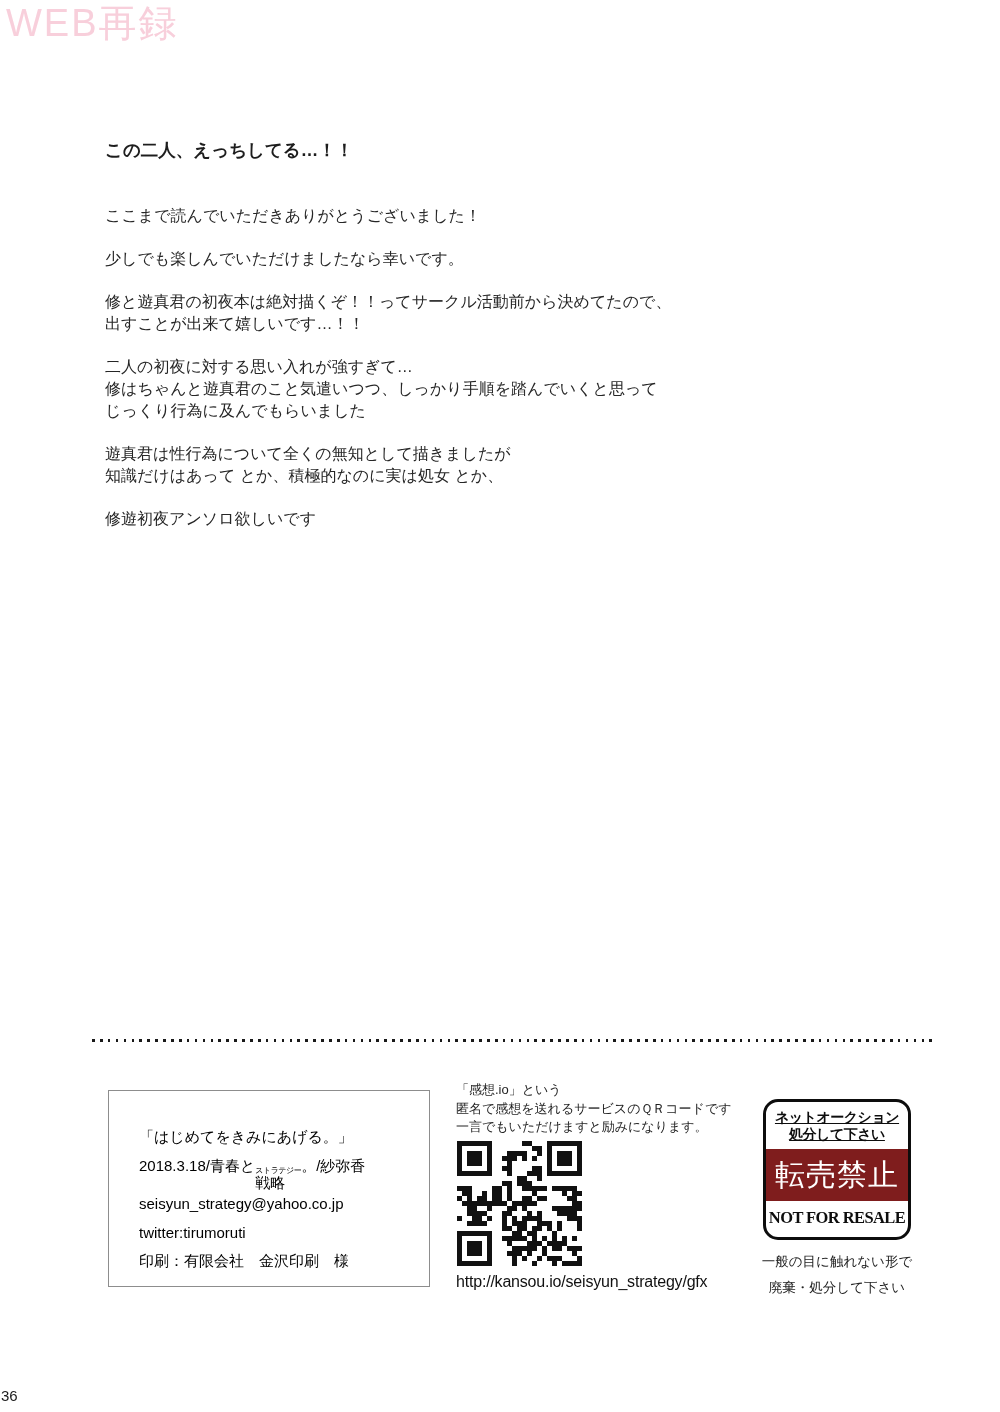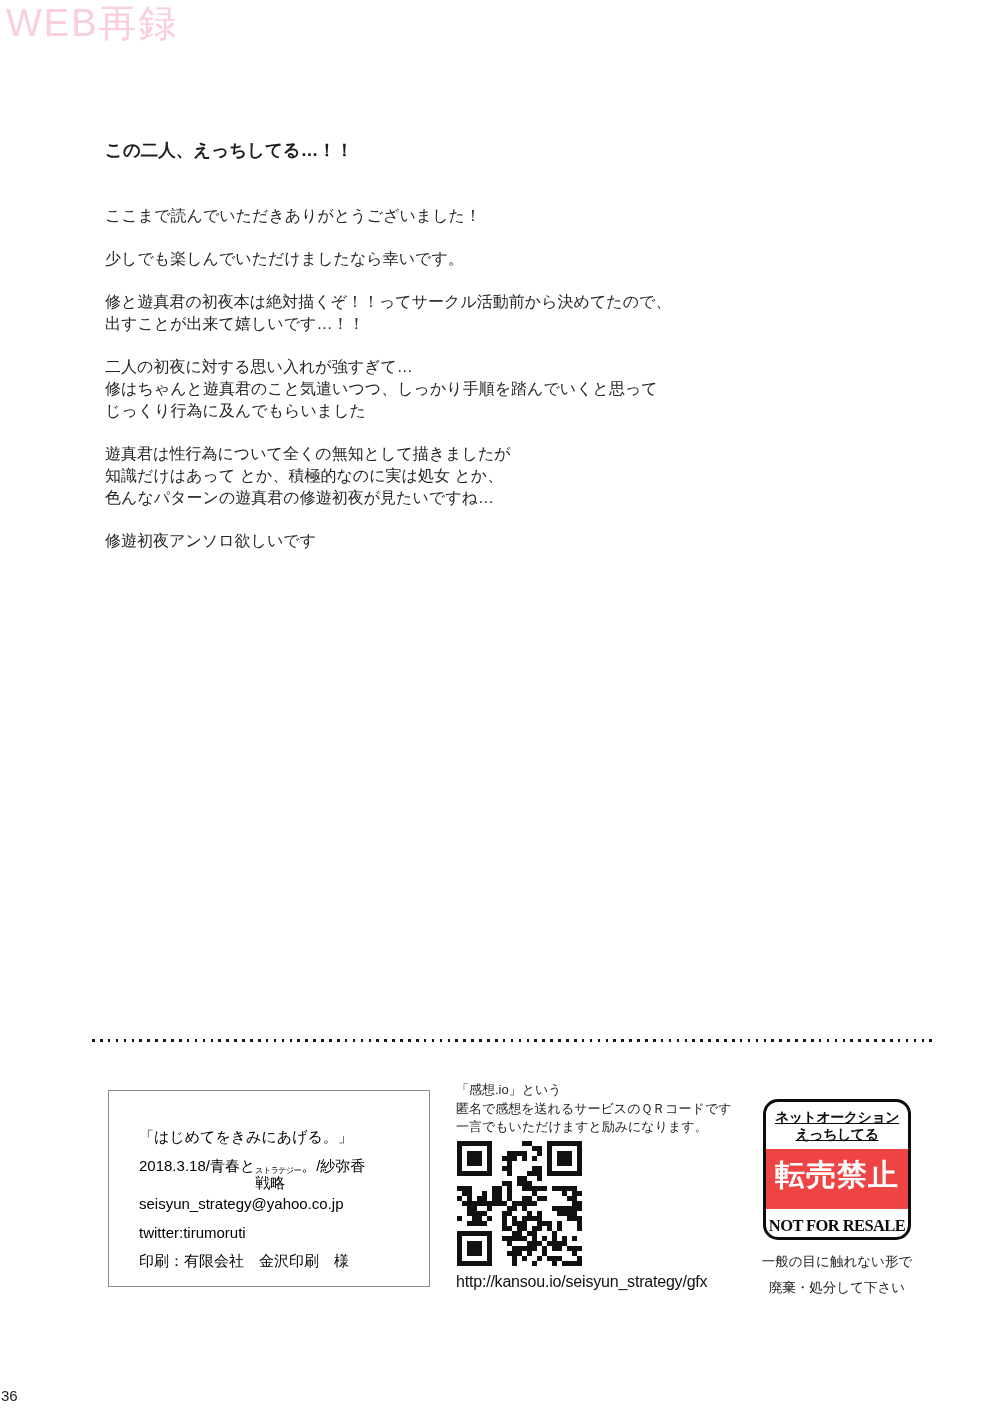--- a/index.html
+++ b/index.html
@@ -117,25 +117,25 @@
     font-size: 14px;
     font-weight: bold;
     line-height: 16.5px;
     letter-spacing: -0.5px;
     color: #0d0d0d;
     white-space: nowrap;
     text-decoration: underline;
   }
   .stamp-banner {
     margin-top: 7px;
-    height: 60px;
-    background: #ef4444;
+    height: 52px;
+    background: #7f1d1d;
     color: #ffffff;
     font-size: 30px;
-    font-weight: bold;
+    font-weight: normal;
     line-height: 52px;
     letter-spacing: 1px;
     white-space: nowrap;
   }
   .stamp-english {
     margin-top: 7px;
     font-family: "Liberation Serif", "DejaVu Serif", serif;
     font-weight: bold;
     font-size: 17px;
     letter-spacing: -0.6px;
@@ -180,21 +180,20 @@
     <span>出すことが出来て嬉しいです…！！</span>
   </p>
   <p>
     <span>二人の初夜に対する思い入れが強すぎて…</span><br>
     <span>修はちゃんと遊真君のこと気遣いつつ、しっかり手順を踏んでいくと思って</span><br>
     <span>じっくり行為に及んでもらいました</span>
   </p>
   <p>
     <span>遊真君は性行為について全くの無知として描きましたが</span><br>
     <span>知識だけはあって とか、積極的なのに実は処女 とか、</span><br>
-    <span>色んなパターンの遊真君の修遊初夜が見たいですね…</span>
   </p>
   <p>
     <span>修遊初夜アンソロ欲しいです</span>
   </p>
 </div>
 
 <div class="dotted-divider"></div>
 
 <div class="colophon">
   <div>「はじめてをきみにあげる。」</div>
@@ -424,21 +423,21 @@
         <rect x="0" y="90" width="35" height="35"></rect>
         <rect fill="#fff" x="5" y="95" width="25" height="25"></rect>
         <rect x="10" y="100" width="15" height="15"></rect>
       </svg></div>
   <div class="qr-url">http://kansou.io/seisyun_strategy/gfx</div>
 </div>
 
 <div class="resale-stamp">
   <div class="stamp-jp-top">
     <div>ネットオークション</div>
-    <div>えっちしてる</div>
+    <div>処分して下さい</div>
   </div>
   <div class="stamp-banner">転売禁止</div>
   <div class="stamp-english">NOT FOR RESALE</div>
 </div>
 <div class="disposal-note">
   <div>一般の目に触れない形で</div>
   <div>廃棄・処分して下さい</div>
 </div>
 
 <div class="page-number">36</div>

